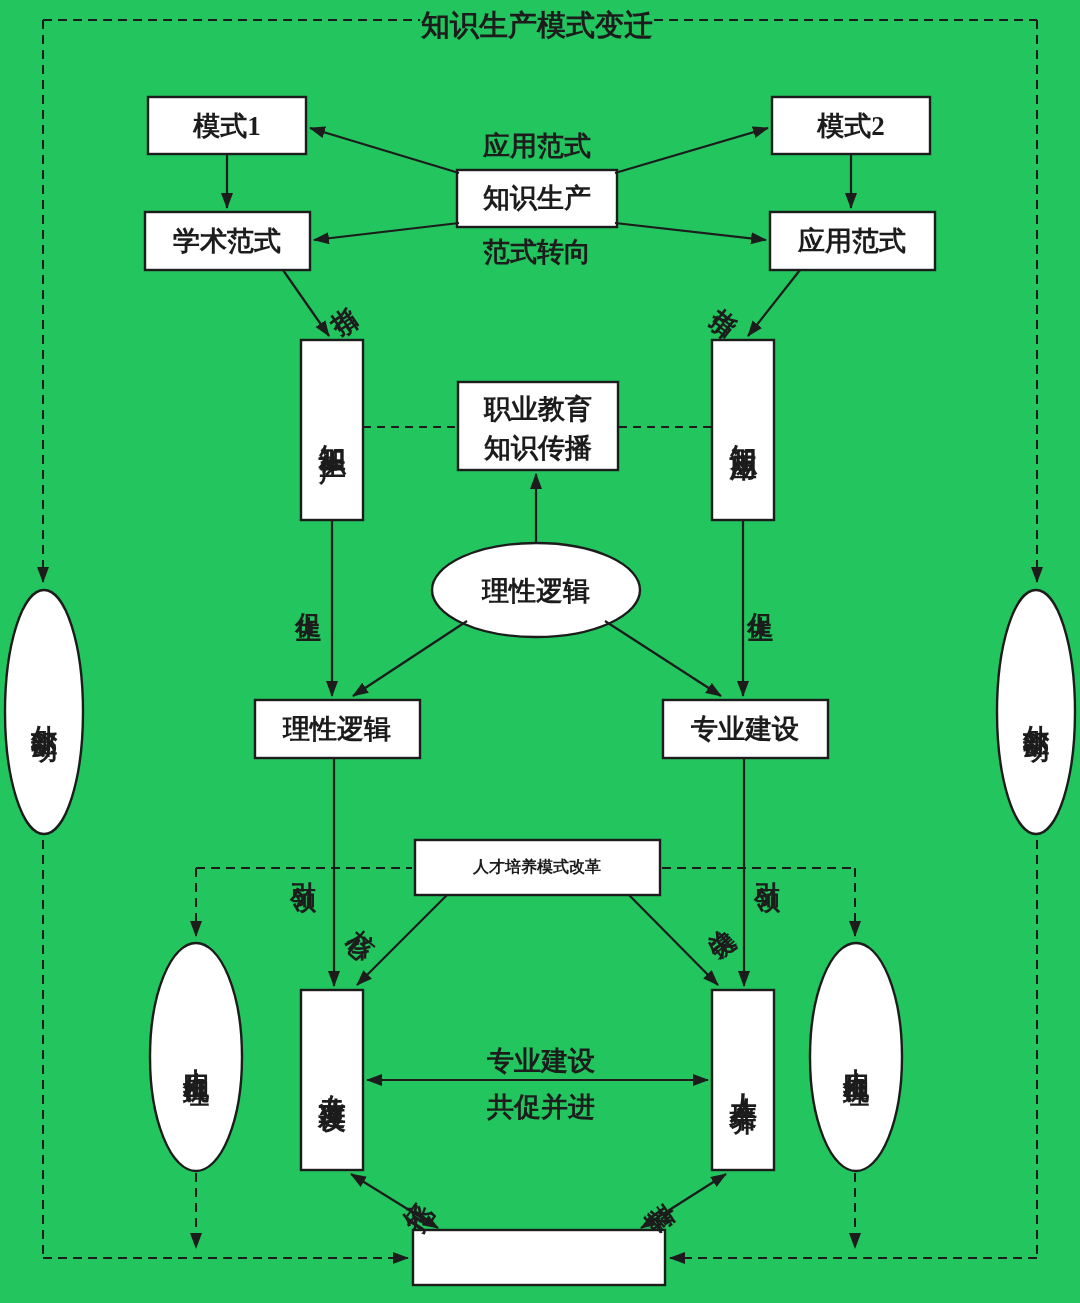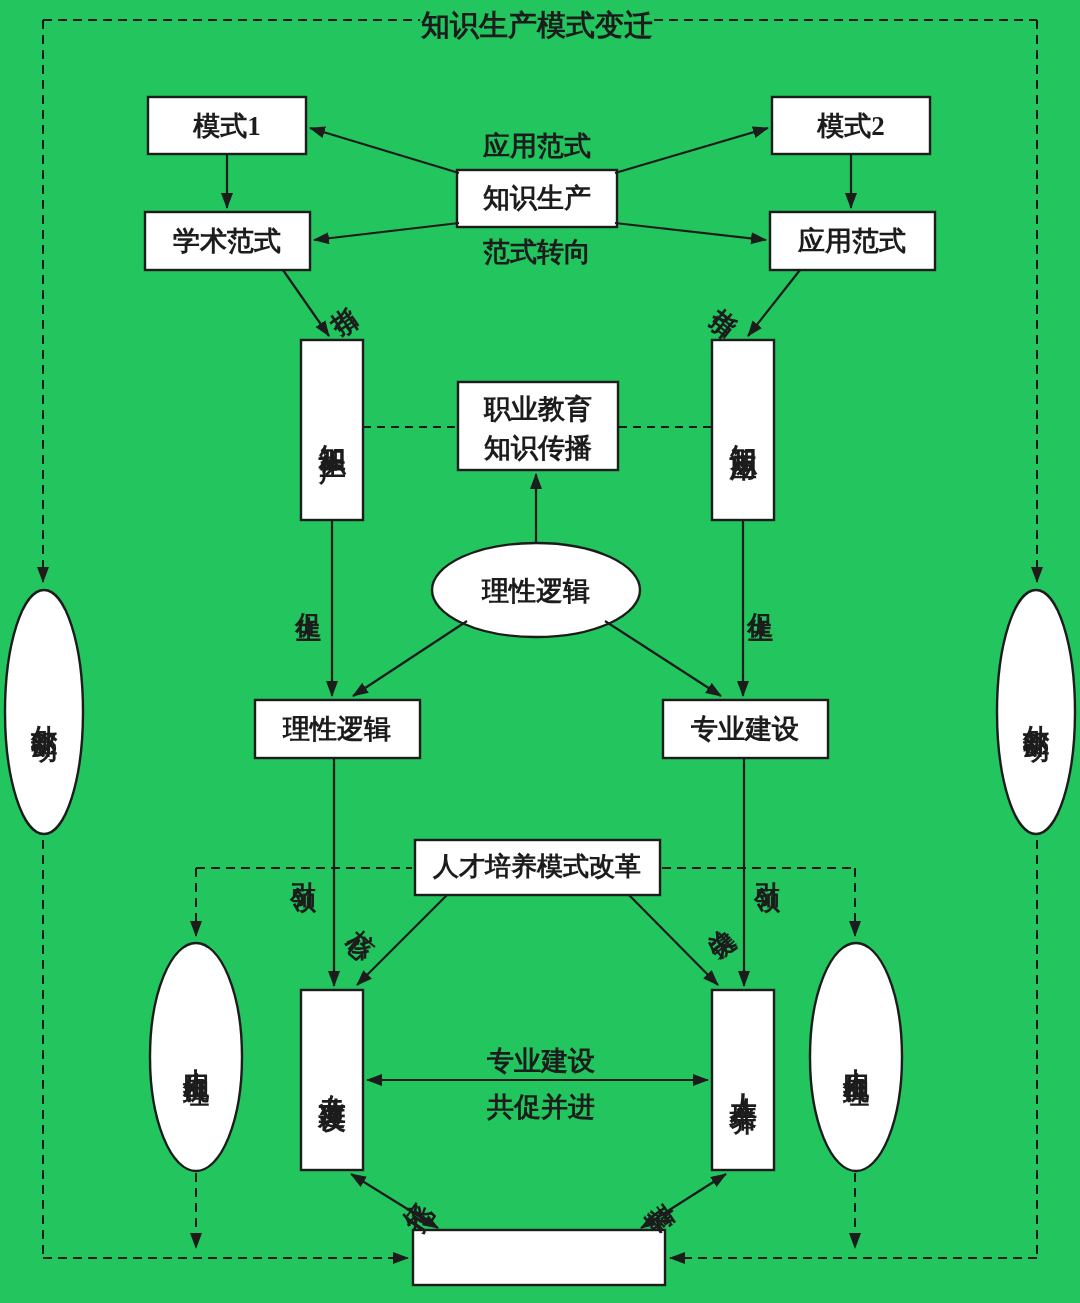--- a/index.html
+++ b/index.html
@@ -135,21 +135,21 @@
 
   <div class="lbl" style="left:536px;top:591px">理性逻辑</div>
   <div class="lbl vtext" style="left:308px;top:596px;font-size:26px">促生</div>
   <div class="lbl vtext" style="left:760px;top:596px;font-size:26px">促生</div>
 
   <div class="lbl" style="left:337px;top:729px">理性逻辑</div>
   <div class="lbl" style="left:745px;top:729px">专业建设</div>
 
   <div class="lbl vtext" style="left:303px;top:866px;font-size:26px">引领</div>
   <div class="lbl vtext" style="left:767px;top:866px;font-size:26px">引领</div>
-  <div class="lbl" style="left:537px;top:867px;font-size:26px">人才培养模式改革</div>
+  <div class="lbl" style="left:537px;top:867px;font-size:16px">人才培养模式改革</div>
 
   <div class="lbl vtext small" style="left:380px;top:921px;transform:translate(-50%,-50%) rotate(40deg)">核心</div>
   <div class="lbl vtext small" style="left:701px;top:921px;transform:translate(-50%,-50%) rotate(-40deg)">关键</div>
 
   <div class="lbl vtext" style="left:332px;top:1080px">专业建设</div>
   <div class="lbl vtext" style="left:743px;top:1080px">人才培养</div>
   <div class="lbl" style="left:541px;top:1061px">专业建设</div>
   <div class="lbl" style="left:541px;top:1107px">共促并进</div>
 
   <div class="lbl vtext small" style="left:392px;top:1200px;transform:translate(-50%,-50%) rotate(-55deg)">依托</div>

